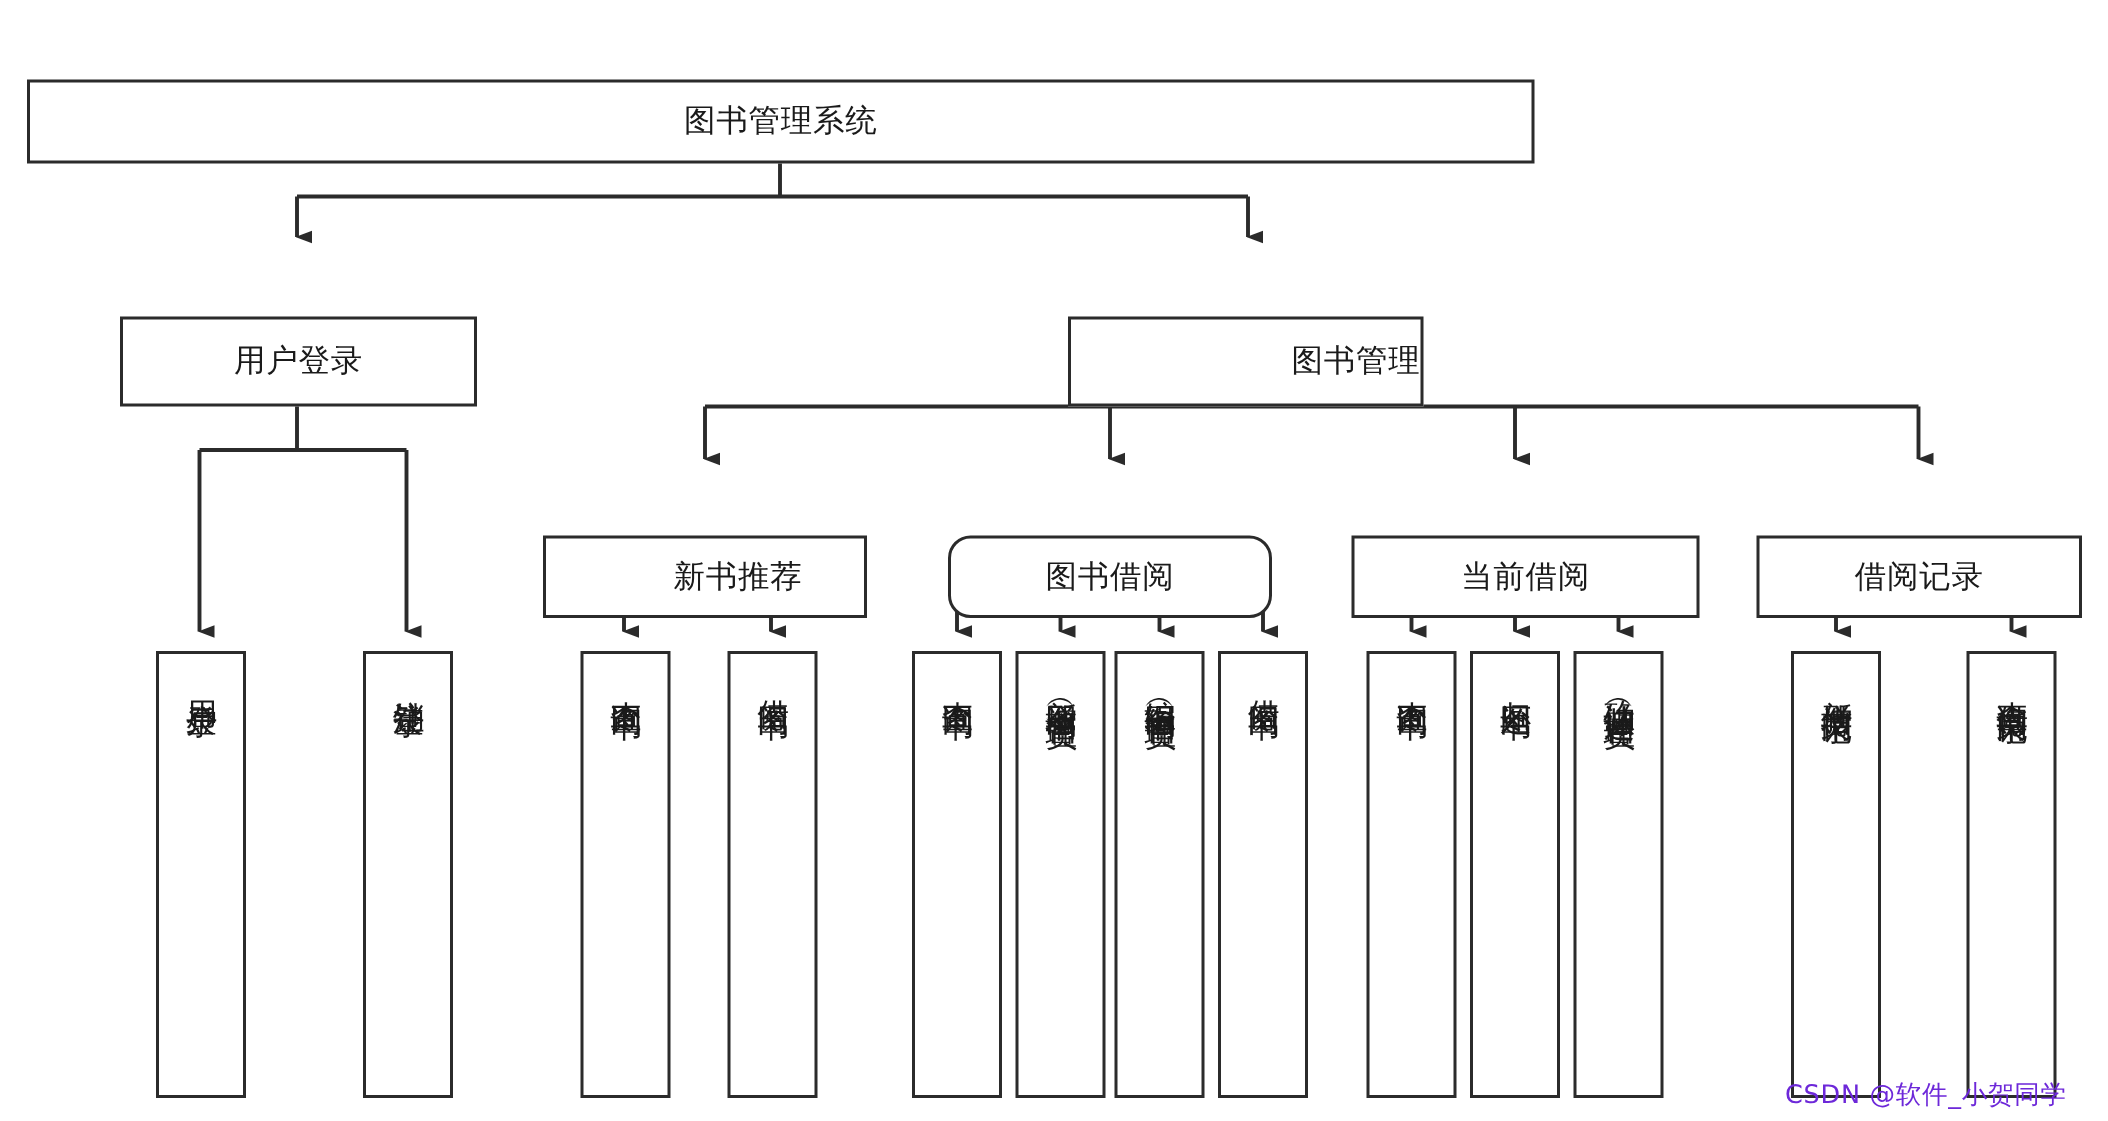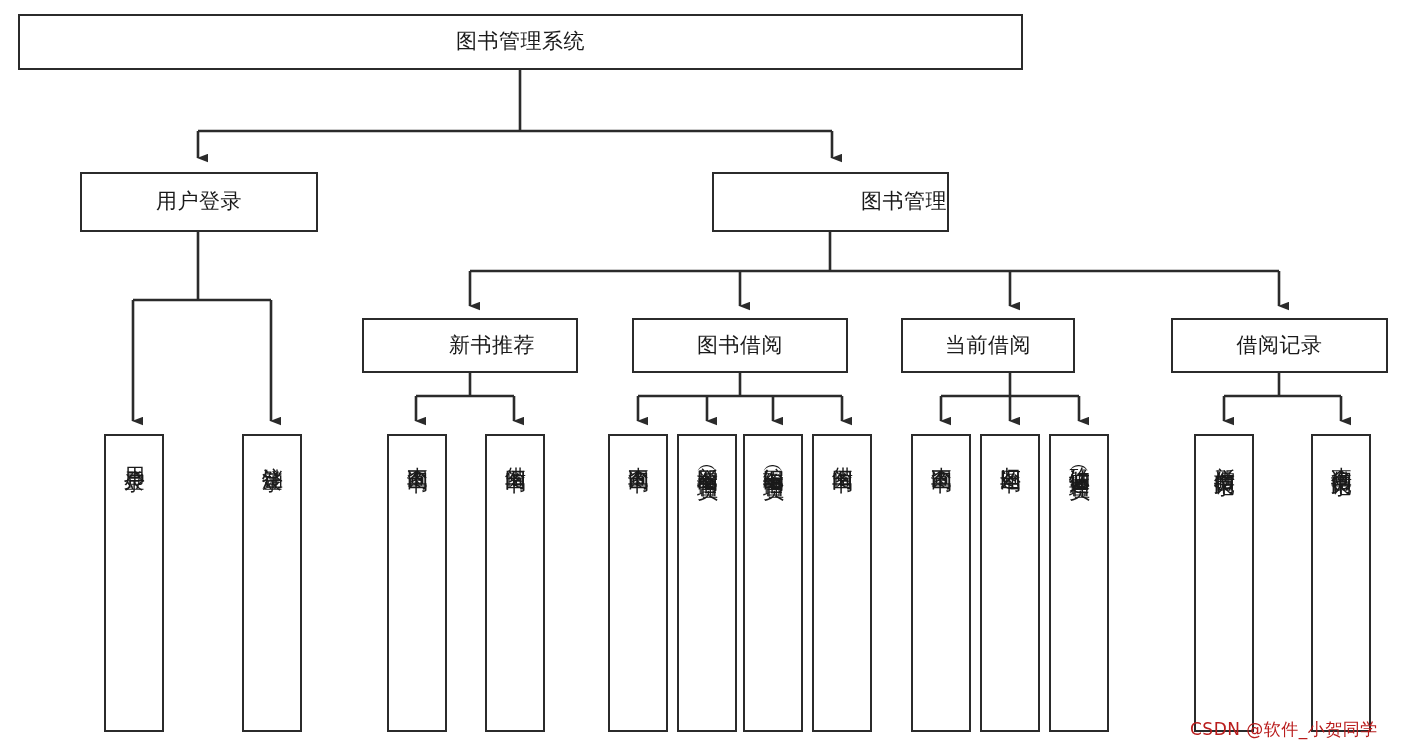--- a/index.html
+++ b/index.html
@@ -30,39 +30,40 @@
     background: #ffffff;
     display: flex;
     align-items: center;
     justify-content: center;
     color: #1a1a1a;
   }
   .node-h {
     font-size: 21px;
     letter-spacing: 0.5px;
     line-height: 1.1;
+    margin-top: 39px;
   }
   .node-v {
     align-items: flex-start;
     justify-content: center;
     padding-top: 14px;
   }
   .vlabel {
     writing-mode: vertical-rl;
     text-orientation: upright;
     font-size: 21px;
     line-height: 1.28;
     letter-spacing: 2px;
     white-space: nowrap;
     color: #1a1a1a;
   }
   .watermark {
     position: absolute;
     font-size: 17px;
-    color: #b91c1c;
+    color: #6d28d9;
     white-space: nowrap;
     letter-spacing: 0.5px;
   }
 </style>
 </head>
 <body>
 
 <div id="canvas">
 
   <svg id="edges" viewBox="0 0 1405 747" width="1405" height="747">
@@ -124,25 +125,25 @@
   </div>
 
   <div class="node node-h" style="left:712px; top:172px; width:237px; height:60px;justify-content:flex-end;">
     <span>图书管理</span>
   </div>
 
   <div class="node node-h" style="left:362px; top:318px; width:216px; height:55px;padding-left:44px;">
     <span>新书推荐</span>
   </div>
 
-  <div class="node node-h" style="left:632px; top:318px; width:216px; height:55px;">
+  <div class="node node-h" style="left:632px; top:318px; width:216px; height:55px;border-radius:15px;">
     <span>图书借阅</span>
   </div>
 
-  <div class="node node-h" style="left:901px; top:318px; width:174px; height:55px;">
+  <div class="node node-h" style="left:901px; top:318px; width:232px; height:55px;">
     <span>当前借阅</span>
   </div>
 
   <div class="node node-h" style="left:1171px; top:318px; width:217px; height:55px;">
     <span>借阅记录</span>
   </div>
 
   <div class="node node-v" style="left:104px; top:434px; width:60px; height:298px;">
     <span class="vlabel">用户登录</span>
   </div>

